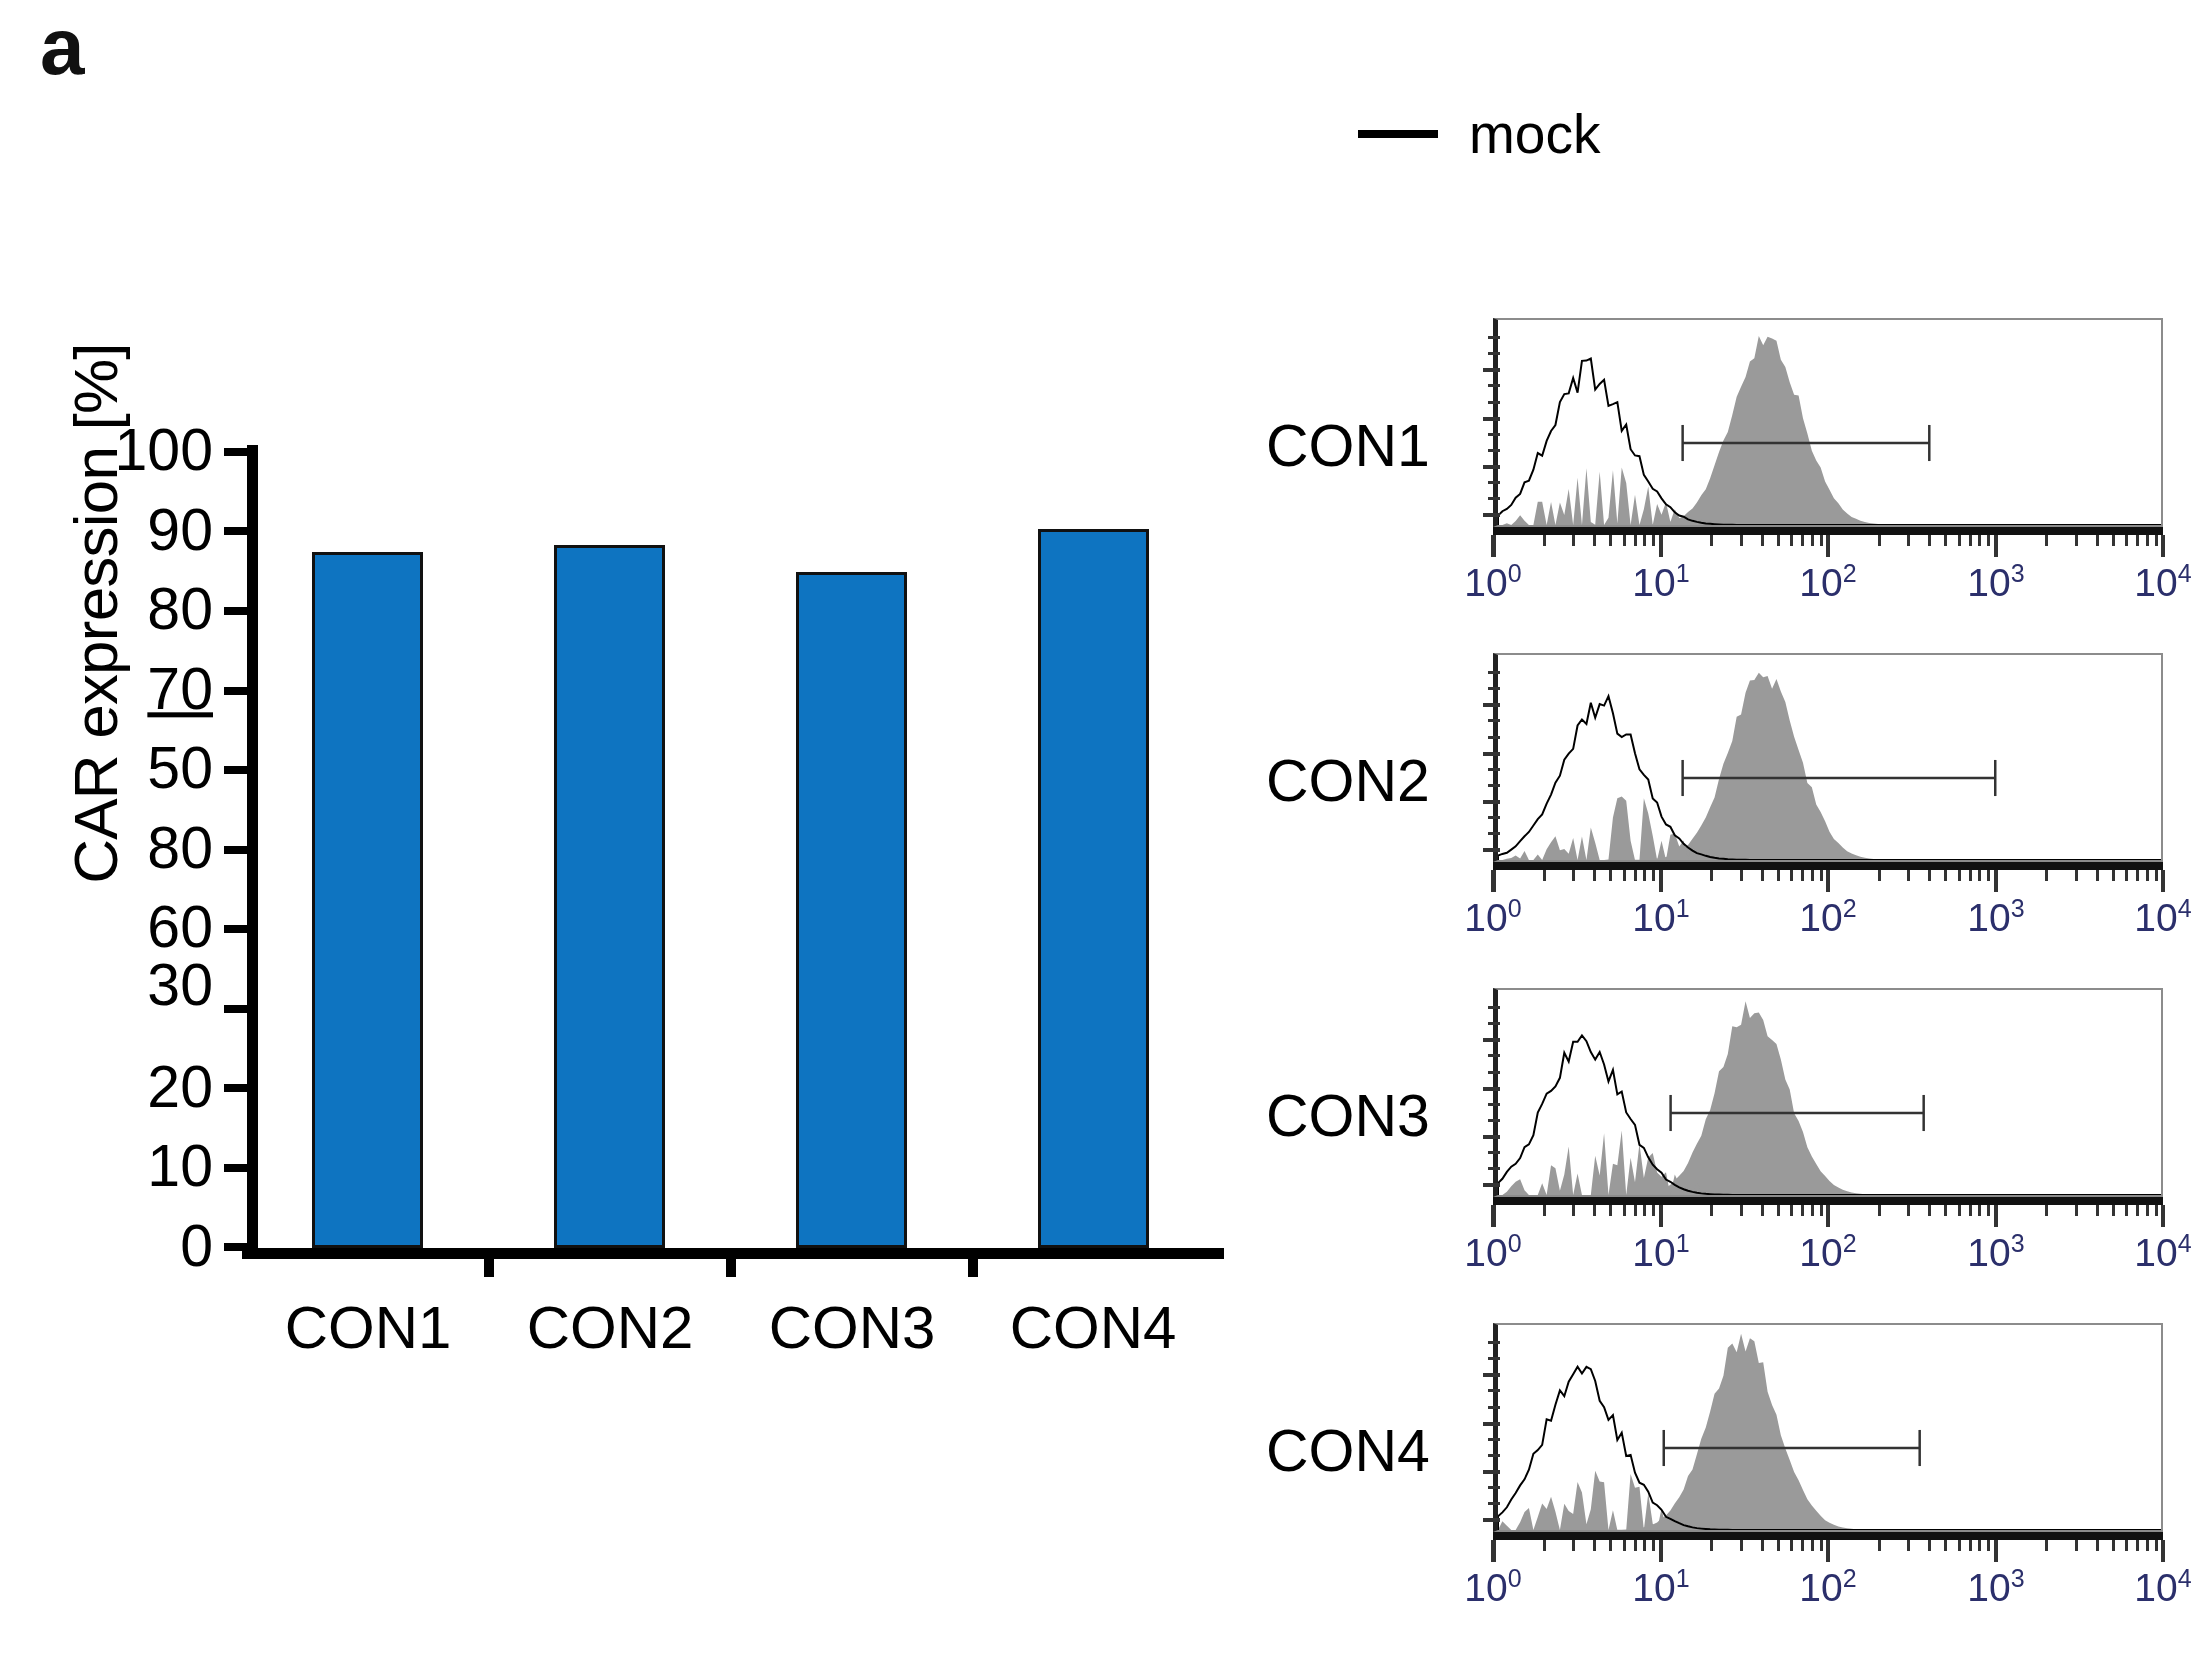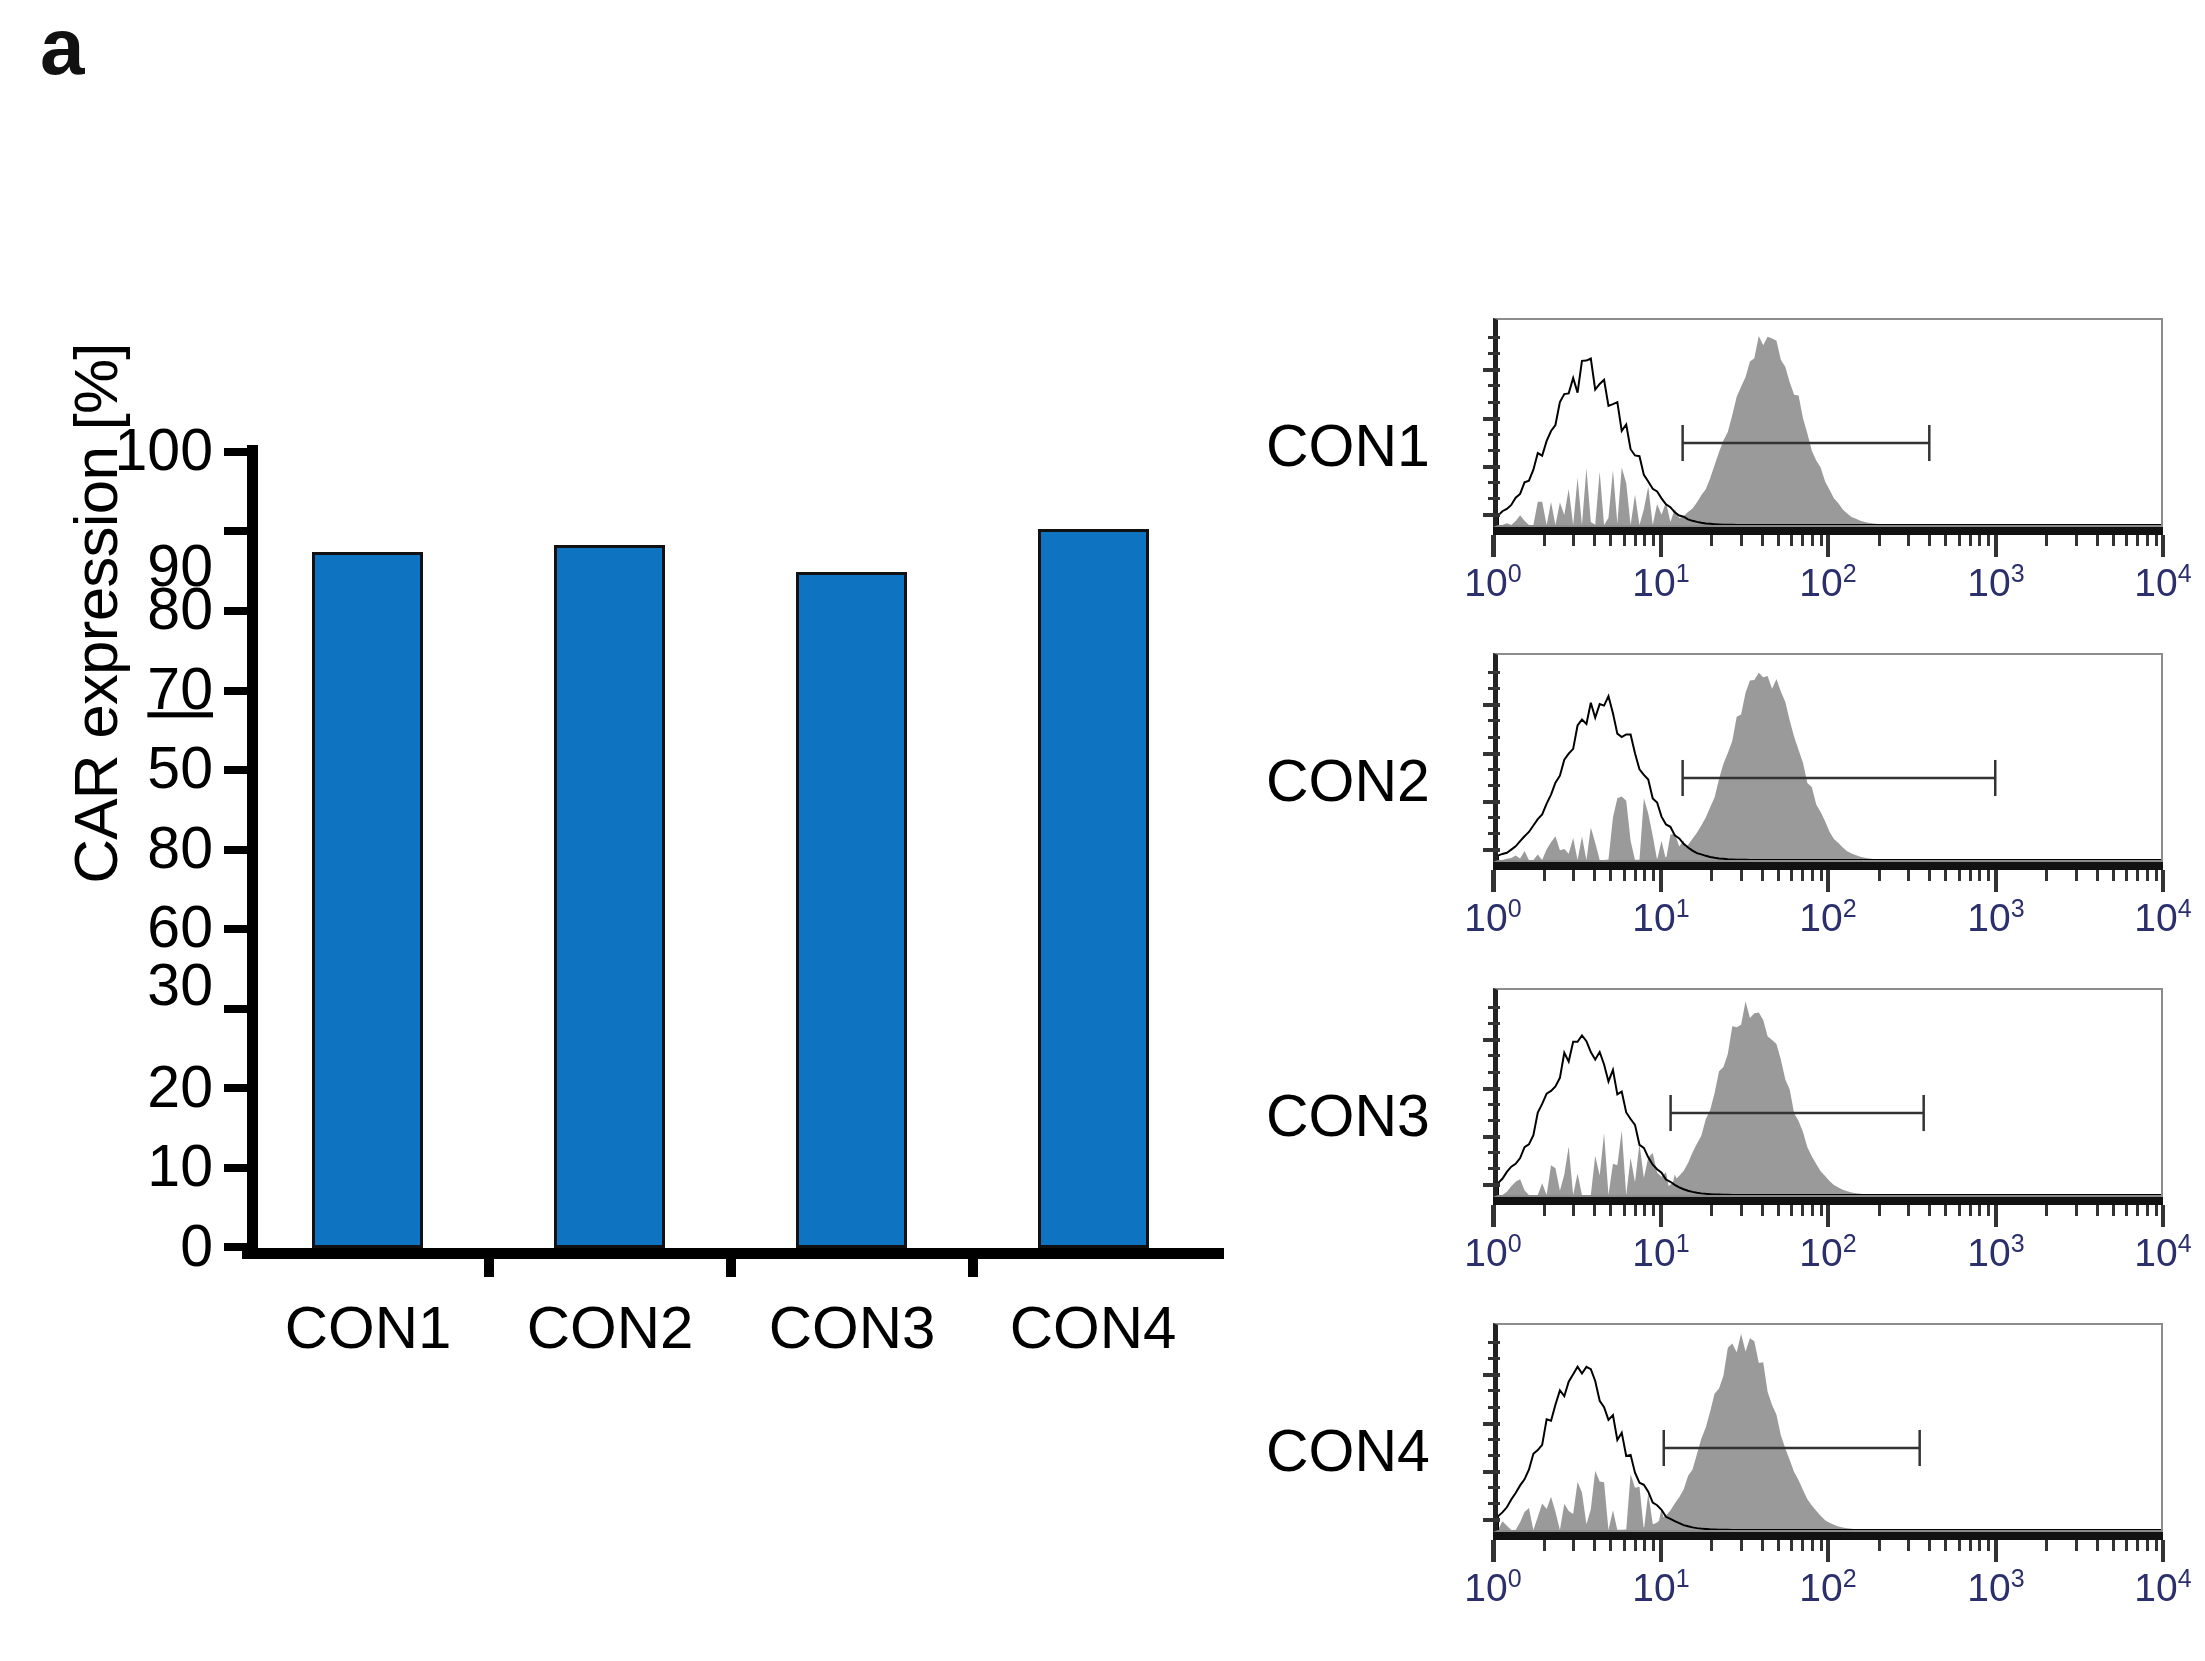--- a/index.html
+++ b/index.html
@@ -86,21 +86,21 @@
         <div class="ytick-label" style="top: 477px;">60</div>
         <div class="ytick" style="top: 394px;"></div>
         <div class="ytick-label" style="top: 398px;">80</div>
         <div class="ytick" style="top: 314px;"></div>
         <div class="ytick-label" style="top: 318px;">50</div>
         <div class="ytick" style="top: 235px;"></div>
         <div class="ytick-label" style="top: 239px; text-decoration: underline;">70</div>
         <div class="ytick" style="top: 155px;"></div>
         <div class="ytick-label" style="top: 159px;">80</div>
         <div class="ytick" style="top: 75px;"></div>
-        <div class="ytick-label" style="top: 80px; margin-top: 36px;">90</div>
+        <div class="ytick-label" style="top: 80px;">90</div>
         <div class="ytick" style="top: -4.2px;"></div>
         <div class="ytick-label" style="top: 0px;">100</div>
       </div>
     <div id="xtick-group">
         <div class="xtick" style="left: 237px;"></div>
         <div class="xtick" style="left: 479px;"></div>
         <div class="xtick" style="left: 721px;"></div>
       </div>
     <div id="bar-group">
         <div class="bar" style="left: 65px; width: 111px; height: 696px; background: rgb(14, 116, 193); border-color: rgb(17, 17, 17);"></div>
@@ -113,20 +113,26 @@
         <div class="xcat-label" style="left: 363px;">CON2</div>
         <div class="xcat-label" style="left: 605px;">CON3</div>
         <div class="xcat-label" style="left: 846px;">CON4</div>
       </div>
   </div>
 </div>
 
 <div id="panel-b">
 
   <div id="legend">
+    <div class="legend-row">
+      <span class="legend-key">
+        <span class="key-line"></span>
+      </span>
+      <span class="legend-text">mock</span>
+    </div>
   </div>
 
   <div id="fc-rows">
       <div class="fc-row" style="top: 318px;">
         <div class="fc-label">CON1</div>
         <div class="fc-plot">
           <svg class="fc-svg" viewBox="0 0 800 250" preserveAspectRatio="none">
             <path d="M 0 250 L 0.0 250.0 L 5.3 250.0 L 10.7 250.0 L 16.0 250.0 L 21.3 250.0 L 26.7 250.0 L 32.0 250.0 L 37.3 250.0 L 42.7 250.0 L 48.0 250.0 L 53.3 250.0 L 58.7 250.0 L 64.0 250.0 L 69.3 250.0 L 74.7 250.0 L 80.0 250.0 L 85.3 250.0 L 90.7 250.0 L 96.0 250.0 L 101.3 250.0 L 106.7 250.0 L 112.0 250.0 L 117.3 250.0 L 122.7 250.0 L 128.0 250.0 L 133.3 250.0 L 138.7 250.0 L 144.0 250.0 L 149.3 250.0 L 154.7 250.0 L 160.0 249.9 L 165.3 249.9 L 170.7 249.8 L 176.0 249.7 L 181.3 249.5 L 186.7 249.2 L 192.0 248.8 L 197.3 248.1 L 202.7 247.2 L 208.0 246.0 L 213.3 244.2 L 218.7 241.9 L 224.0 239.4 L 229.3 234.1 L 234.7 229.9 L 240.0 222.7 L 245.3 213.8 L 250.7 206.4 L 256.0 192.9 L 261.3 177.0 L 266.7 161.1 L 272.0 147.0 L 277.3 136.5 L 282.7 115.9 L 288.0 93.7 L 293.3 81.5 L 298.7 69.6 L 304.0 50.5 L 309.3 46.7 L 314.7 19.5 L 320.0 30.7 L 325.3 20.5 L 330.7 22.6 L 336.0 25.3 L 341.3 48.5 L 346.7 57.3 L 352.0 76.0 L 357.3 91.1 L 362.7 92.2 L 368.0 119.7 L 373.3 138.5 L 378.7 159.5 L 384.0 171.4 L 389.3 180.0 L 394.7 196.8 L 400.0 206.9 L 405.3 217.3 L 410.7 223.4 L 416.0 231.1 L 421.3 236.0 L 426.7 240.1 L 432.0 242.5 L 437.3 244.7 L 442.7 246.3 L 448.0 247.5 L 453.3 248.3 L 458.7 248.9 L 464.0 249.3 L 469.3 249.5 L 474.7 249.7 L 480.0 249.8 L 485.3 249.9 L 490.7 249.9 L 496.0 250.0 L 501.3 250.0 L 506.7 250.0 L 512.0 250.0 L 517.3 250.0 L 522.7 250.0 L 528.0 250.0 L 533.3 250.0 L 538.7 250.0 L 544.0 250.0 L 549.3 250.0 L 554.7 250.0 L 560.0 250.0 L 565.3 250.0 L 570.7 250.0 L 576.0 250.0 L 581.3 250.0 L 586.7 250.0 L 592.0 250.0 L 597.3 250.0 L 602.7 250.0 L 608.0 250.0 L 613.3 250.0 L 618.7 250.0 L 624.0 250.0 L 629.3 250.0 L 634.7 250.0 L 640.0 250.0 L 645.3 250.0 L 650.7 250.0 L 656.0 250.0 L 661.3 250.0 L 666.7 250.0 L 672.0 250.0 L 677.3 250.0 L 682.7 250.0 L 688.0 250.0 L 693.3 250.0 L 698.7 250.0 L 704.0 250.0 L 709.3 250.0 L 714.7 250.0 L 720.0 250.0 L 725.3 250.0 L 730.7 250.0 L 736.0 250.0 L 741.3 250.0 L 746.7 250.0 L 752.0 250.0 L 757.3 250.0 L 762.7 250.0 L 768.0 250.0 L 773.3 250.0 L 778.7 250.0 L 784.0 250.0 L 789.3 250.0 L 794.7 250.0 L 800.0 250.0 L 800 250 Z" fill="#9A9A9A" stroke="none"></path>
             <path d="M 0 250 L 0.0 250.0 L 5.3 250.0 L 10.7 247.8 L 16.0 250.0 L 21.3 245.1 L 26.7 238.2 L 32.0 244.8 L 37.3 250.0 L 42.7 250.0 L 48.0 221.6 L 53.3 221.7 L 58.7 250.0 L 64.0 221.8 L 69.3 250.0 L 74.7 222.7 L 80.0 237.8 L 85.3 206.0 L 90.7 250.0 L 96.0 192.5 L 101.3 250.0 L 106.7 180.9 L 112.0 246.4 L 117.3 249.7 L 122.7 185.2 L 128.0 250.0 L 133.3 241.1 L 138.7 183.2 L 144.0 248.2 L 149.3 180.0 L 154.7 198.7 L 160.0 250.0 L 165.3 213.1 L 170.7 250.0 L 176.0 230.8 L 181.3 203.1 L 186.7 250.0 L 192.0 224.5 L 197.3 237.4 L 202.7 222.3 L 208.0 246.3 L 213.3 230.7 L 218.7 241.4 L 224.0 244.5 L 229.3 246.8 L 234.7 250.0 L 240.0 250.0 L 245.3 243.3 L 250.7 247.0 L 256.0 247.1 L 261.3 246.7 L 266.7 244.9 L 272.0 245.4 L 277.3 249.2 L 282.7 248.6 L 288.0 248.9 L 293.3 249.2 L 298.7 249.3 L 304.0 249.5 L 309.3 249.6 L 314.7 249.7 L 320.0 249.8 L 325.3 249.8 L 330.7 249.9 L 336.0 249.9 L 341.3 249.9 L 346.7 249.9 L 352.0 250.0 L 357.3 250.0 L 362.7 250.0 L 368.0 250.0 L 373.3 250.0 L 378.7 250.0 L 384.0 250.0 L 389.3 250.0 L 394.7 250.0 L 400.0 250.0 L 405.3 250.0 L 410.7 250.0 L 416.0 250.0 L 421.3 250.0 L 426.7 250.0 L 432.0 250.0 L 437.3 250.0 L 442.7 250.0 L 448.0 250.0 L 453.3 250.0 L 458.7 250.0 L 464.0 250.0 L 469.3 250.0 L 474.7 250.0 L 480.0 250.0 L 485.3 250.0 L 490.7 250.0 L 496.0 250.0 L 501.3 250.0 L 506.7 250.0 L 512.0 250.0 L 517.3 250.0 L 522.7 250.0 L 528.0 250.0 L 533.3 250.0 L 538.7 250.0 L 544.0 250.0 L 549.3 250.0 L 554.7 250.0 L 560.0 250.0 L 565.3 250.0 L 570.7 250.0 L 576.0 250.0 L 581.3 250.0 L 586.7 250.0 L 592.0 250.0 L 597.3 250.0 L 602.7 250.0 L 608.0 250.0 L 613.3 250.0 L 618.7 250.0 L 624.0 250.0 L 629.3 250.0 L 634.7 250.0 L 640.0 250.0 L 645.3 250.0 L 650.7 250.0 L 656.0 250.0 L 661.3 250.0 L 666.7 250.0 L 672.0 250.0 L 677.3 250.0 L 682.7 250.0 L 688.0 250.0 L 693.3 250.0 L 698.7 250.0 L 704.0 250.0 L 709.3 250.0 L 714.7 250.0 L 720.0 250.0 L 725.3 250.0 L 730.7 250.0 L 736.0 250.0 L 741.3 250.0 L 746.7 250.0 L 752.0 250.0 L 757.3 250.0 L 762.7 250.0 L 768.0 250.0 L 773.3 250.0 L 778.7 250.0 L 784.0 250.0 L 789.3 250.0 L 794.7 250.0 L 800.0 250.0 L 800 250 Z" fill="#9A9A9A" stroke="none"></path>
             <path d="M 0 250 L 0.0 238.6 L 5.3 233.2 L 10.7 230.4 L 16.0 225.5 L 21.3 216.7 L 26.7 212.1 L 32.0 198.0 L 37.3 196.0 L 42.7 182.6 L 48.0 162.3 L 53.3 165.5 L 58.7 147.4 L 64.0 135.4 L 69.3 128.1 L 74.7 100.1 L 80.0 90.3 L 85.3 89.5 L 90.7 70.7 L 96.0 88.6 L 101.3 49.8 L 106.7 49.5 L 112.0 47.0 L 117.3 84.9 L 122.7 78.0 L 128.0 72.9 L 133.3 104.7 L 138.7 102.6 L 144.0 100.2 L 149.3 135.2 L 154.7 127.4 L 160.0 157.6 L 165.3 165.2 L 170.7 166.1 L 176.0 188.9 L 181.3 197.0 L 186.7 205.9 L 192.0 209.0 L 197.3 217.5 L 202.7 224.8 L 208.0 228.2 L 213.3 234.6 L 218.7 238.4 L 224.0 239.9 L 229.3 243.1 L 234.7 244.9 L 240.0 246.2 L 245.3 247.3 L 250.7 248.1 L 256.0 248.6 L 261.3 249.0 L 266.7 249.3 L 272.0 249.6 L 277.3 249.7 L 282.7 249.8 L 288.0 249.9 L 293.3 249.9 L 298.7 249.9 L 304.0 250.0 L 309.3 250.0 L 314.7 250.0 L 320.0 250.0 L 325.3 250.0 L 330.7 250.0 L 336.0 250.0 L 341.3 250.0 L 346.7 250.0 L 352.0 250.0 L 357.3 250.0 L 362.7 250.0 L 368.0 250.0 L 373.3 250.0 L 378.7 250.0 L 384.0 250.0 L 389.3 250.0 L 394.7 250.0 L 400.0 250.0 L 405.3 250.0 L 410.7 250.0 L 416.0 250.0 L 421.3 250.0 L 426.7 250.0 L 432.0 250.0 L 437.3 250.0 L 442.7 250.0 L 448.0 250.0 L 453.3 250.0 L 458.7 250.0 L 464.0 250.0 L 469.3 250.0 L 474.7 250.0 L 480.0 250.0 L 485.3 250.0 L 490.7 250.0 L 496.0 250.0 L 501.3 250.0 L 506.7 250.0 L 512.0 250.0 L 517.3 250.0 L 522.7 250.0 L 528.0 250.0 L 533.3 250.0 L 538.7 250.0 L 544.0 250.0 L 549.3 250.0 L 554.7 250.0 L 560.0 250.0 L 565.3 250.0 L 570.7 250.0 L 576.0 250.0 L 581.3 250.0 L 586.7 250.0 L 592.0 250.0 L 597.3 250.0 L 602.7 250.0 L 608.0 250.0 L 613.3 250.0 L 618.7 250.0 L 624.0 250.0 L 629.3 250.0 L 634.7 250.0 L 640.0 250.0 L 645.3 250.0 L 650.7 250.0 L 656.0 250.0 L 661.3 250.0 L 666.7 250.0 L 672.0 250.0 L 677.3 250.0 L 682.7 250.0 L 688.0 250.0 L 693.3 250.0 L 698.7 250.0 L 704.0 250.0 L 709.3 250.0 L 714.7 250.0 L 720.0 250.0 L 725.3 250.0 L 730.7 250.0 L 736.0 250.0 L 741.3 250.0 L 746.7 250.0 L 752.0 250.0 L 757.3 250.0 L 762.7 250.0 L 768.0 250.0 L 773.3 250.0 L 778.7 250.0 L 784.0 250.0 L 789.3 250.0 L 794.7 250.0 L 800.0 250.0" fill="none" stroke="#000000" stroke-width="2.4"></path>

